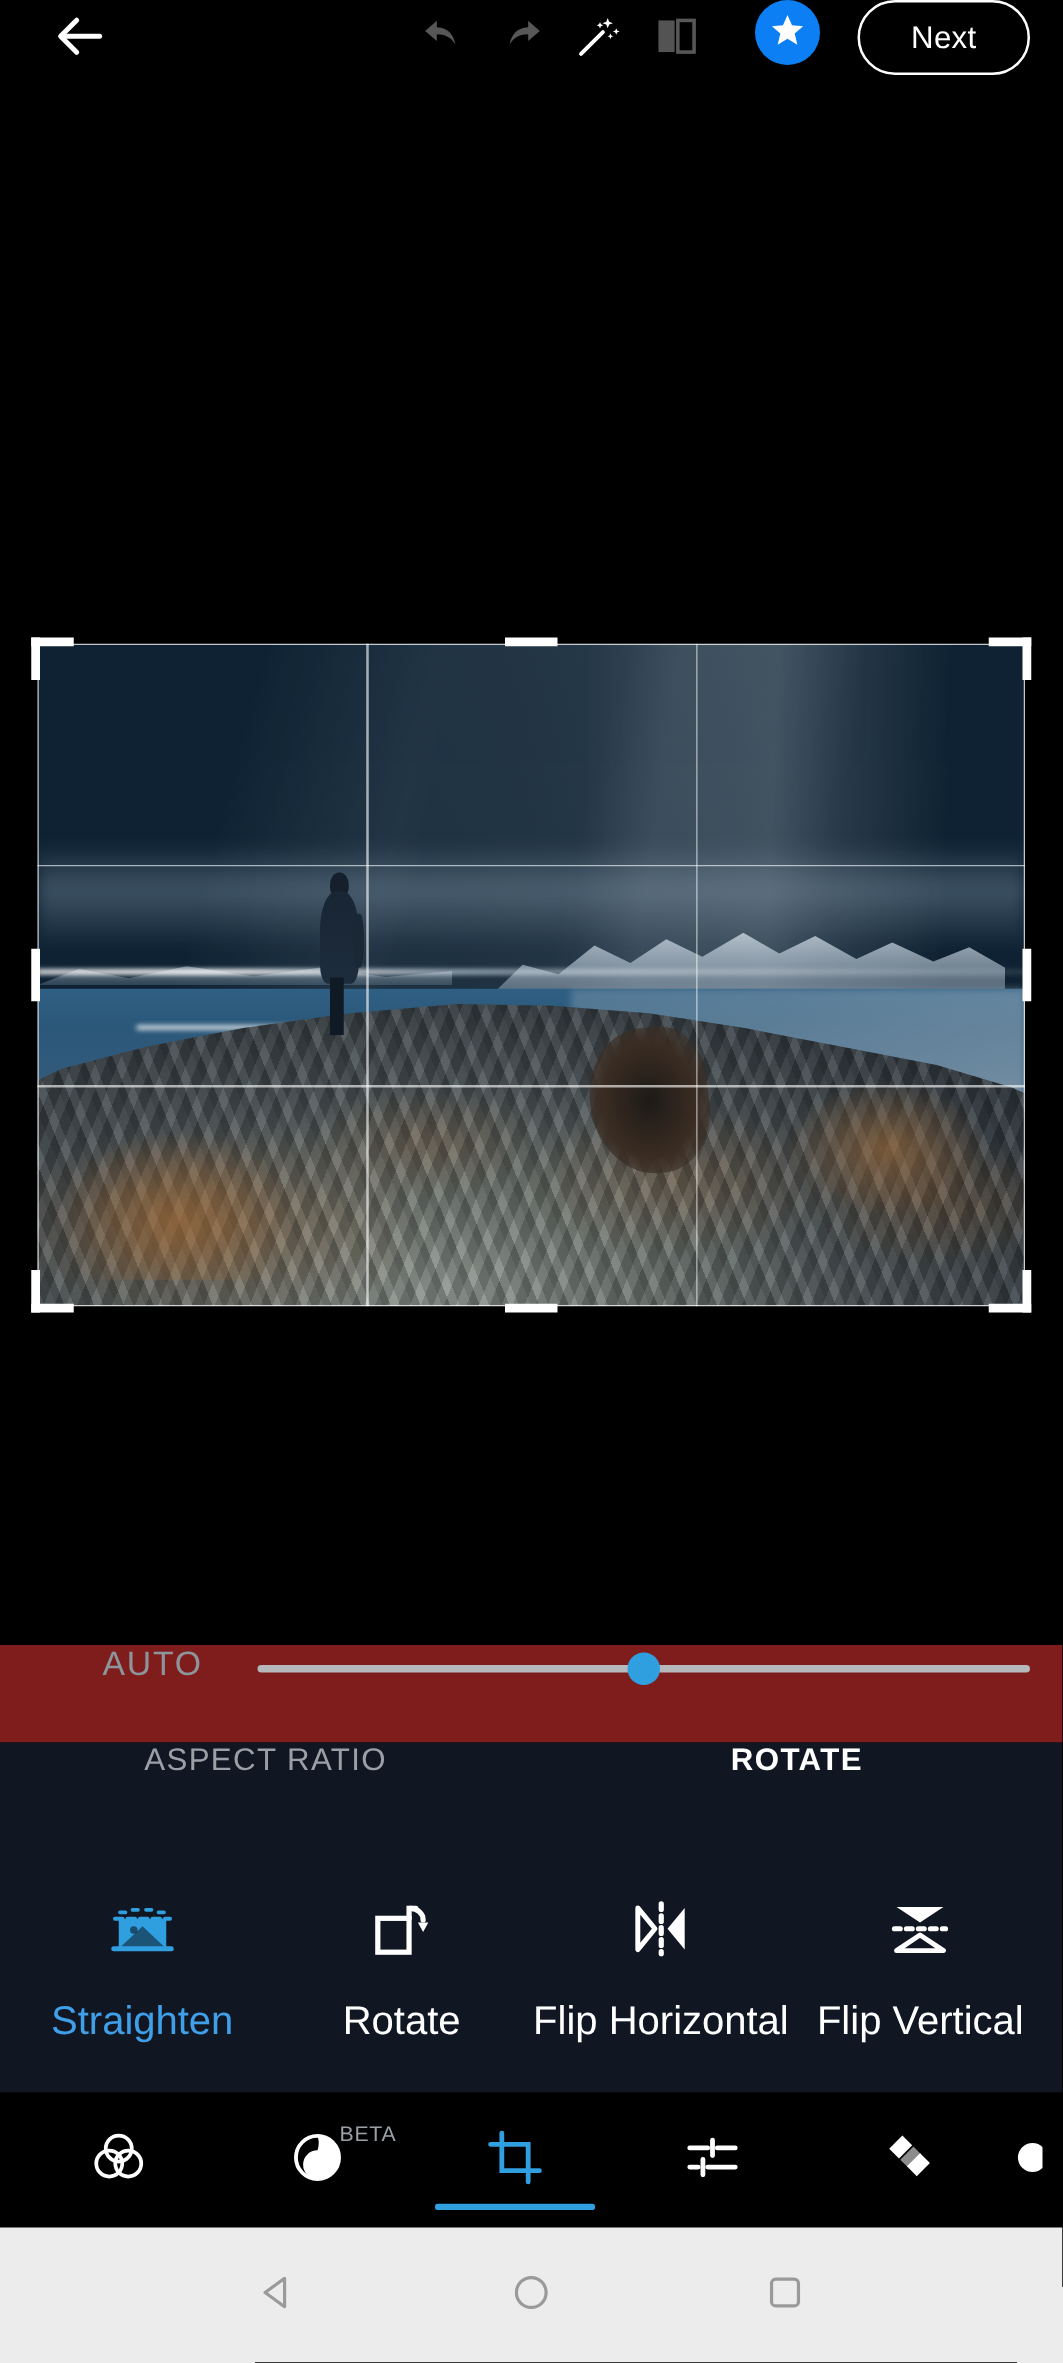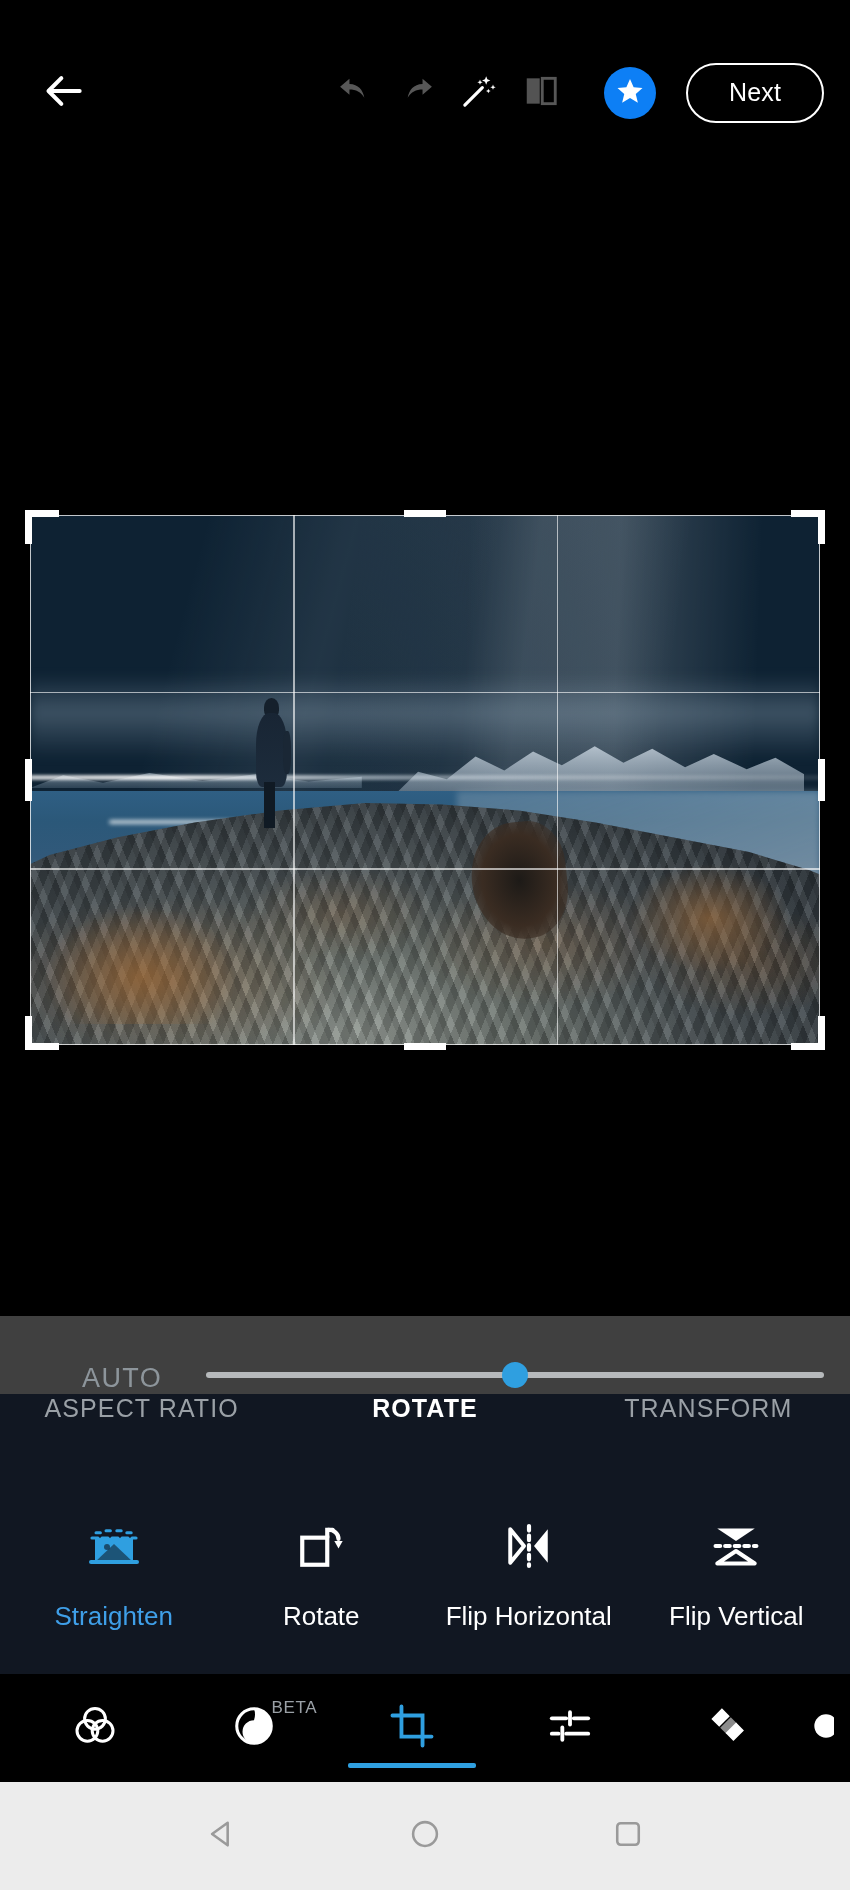--- a/index.html
+++ b/index.html
@@ -7,21 +7,21 @@
   body {
     width:850px; height:1890px;
     font-family:"Liberation Sans", sans-serif;
     overflow:hidden; position:relative;
   }
   .device { position:absolute; inset:0; background:#000; display:flex; flex-direction:column; }
 
   
   .topbar {
     height:185px; flex:0 0 185px; background:#000;
-    display:flex; align-items:center; padding:0 26px 0 34px; gap:0;
+    display:flex; padding:0 26px 0 34px; gap:0;
     position:relative;
   }
   .back-btn { width:62px; height:62px; display:flex; align-items:center; justify-content:center; cursor:pointer; }
   .spacer-flex { flex:1; }
   .tool-icon { width:62px; height:62px; display:flex; align-items:center; justify-content:center; cursor:pointer; }
   .tool-icon.dim svg { opacity:.34; }
   .tool-gap { width:32px; }
 
   .star-btn {
     width:52px; height:52px; border-radius:50%;
@@ -167,22 +167,22 @@
   .cb-br::before { right:0; bottom:0; width:34px; height:7px; }
   .cb-br::after  { right:0; bottom:0; width:7px; height:34px; }
 
   .edge-h { position:absolute; width:42px; height:7px; background:#fff; left:50%; transform:translateX(-50%); }
   .edge-top { top:-5px; } .edge-bot { bottom:-5px; }
   .edge-v { position:absolute; height:42px; width:7px; background:#fff; top:50%; transform:translateY(-50%); }
   .edge-left { left:-5px; } .edge-right { right:-5px; }
 
   
   .slider-row {
-    height:78px; flex:0 0 78px; background:#404040;
-    display:flex; align-items:flex-end; padding:0 26px 0 82px; gap:0;
+    height:78px; flex:0 0 78px; background:#7f1d1d;
+    display:flex; align-items:flex-start; padding:0 26px 0 82px; gap:0;
   }
   .auto-label { color:#8d959b; font-size:27px; letter-spacing:1.4px; margin-right:44px; }
   .slider-track-wrap { flex:1; position:relative; height:38px; display:flex; align-items:center; }
   .slider-track { position:absolute; left:0; right:0; height:6px; background:#b6b9bb; border-radius:3px; }
   .slider-thumb {
     position:absolute; width:26px; height:26px; border-radius:50%;
     background:#2f9fe0; transform:translateX(-50%); cursor:pointer;
   }
 
   
@@ -198,21 +198,21 @@
 
   
   .tool-row {
     height:200px; display:flex; align-items:center; padding:0 10px;
   }
   .tool-item {
     flex:1; display:flex; flex-direction:column; align-items:center;
     gap:26px; cursor:pointer;
   }
   .tool-glyph { height:58px; display:flex; align-items:center; justify-content:center; }
-  .tool-label { font-size:26px; color:#ffffff; }
+  .tool-label { font-size:32px; color:#ffffff; }
   .tool-item.active .tool-label { color:#3f9fe8; }
 
   
   .bottom-nav {
     height:108px; flex:0 0 108px; background:#000;
     display:flex; align-items:stretch; padding:0 16px;
   }
   .nav-item {
     flex:1; position:relative; display:flex; align-items:center; justify-content:center;
     cursor:pointer;
@@ -354,21 +354,20 @@
       <div class="slider-track"></div>
       <div class="slider-thumb" id="slider-thumb" style="left: 50%;"></div>
     </div>
   </div>
 
   <div class="panel">
 
     <div class="mode-tabs">
       <div class="mode-tab">ASPECT RATIO</div>
       <div class="mode-tab active">ROTATE</div>
-      <div class="mode-tab">TRANSFORM</div>
     </div>
 
     <div class="tool-row">
 
       <div class="tool-item active">
         <div class="tool-glyph">
           <svg width="52" height="46" viewBox="0 0 26 22" fill="none">
             <rect x="3.5" y="7" width="19" height="12" fill="#2f9fe0"></rect>
             <path d="M3.5 19 L13 10 L22.5 19 Z" fill="#0d1520" opacity=".55"></path>
             <circle cx="9.5" cy="11.5" r="1.5" fill="#0d1520" opacity=".6"></circle>

